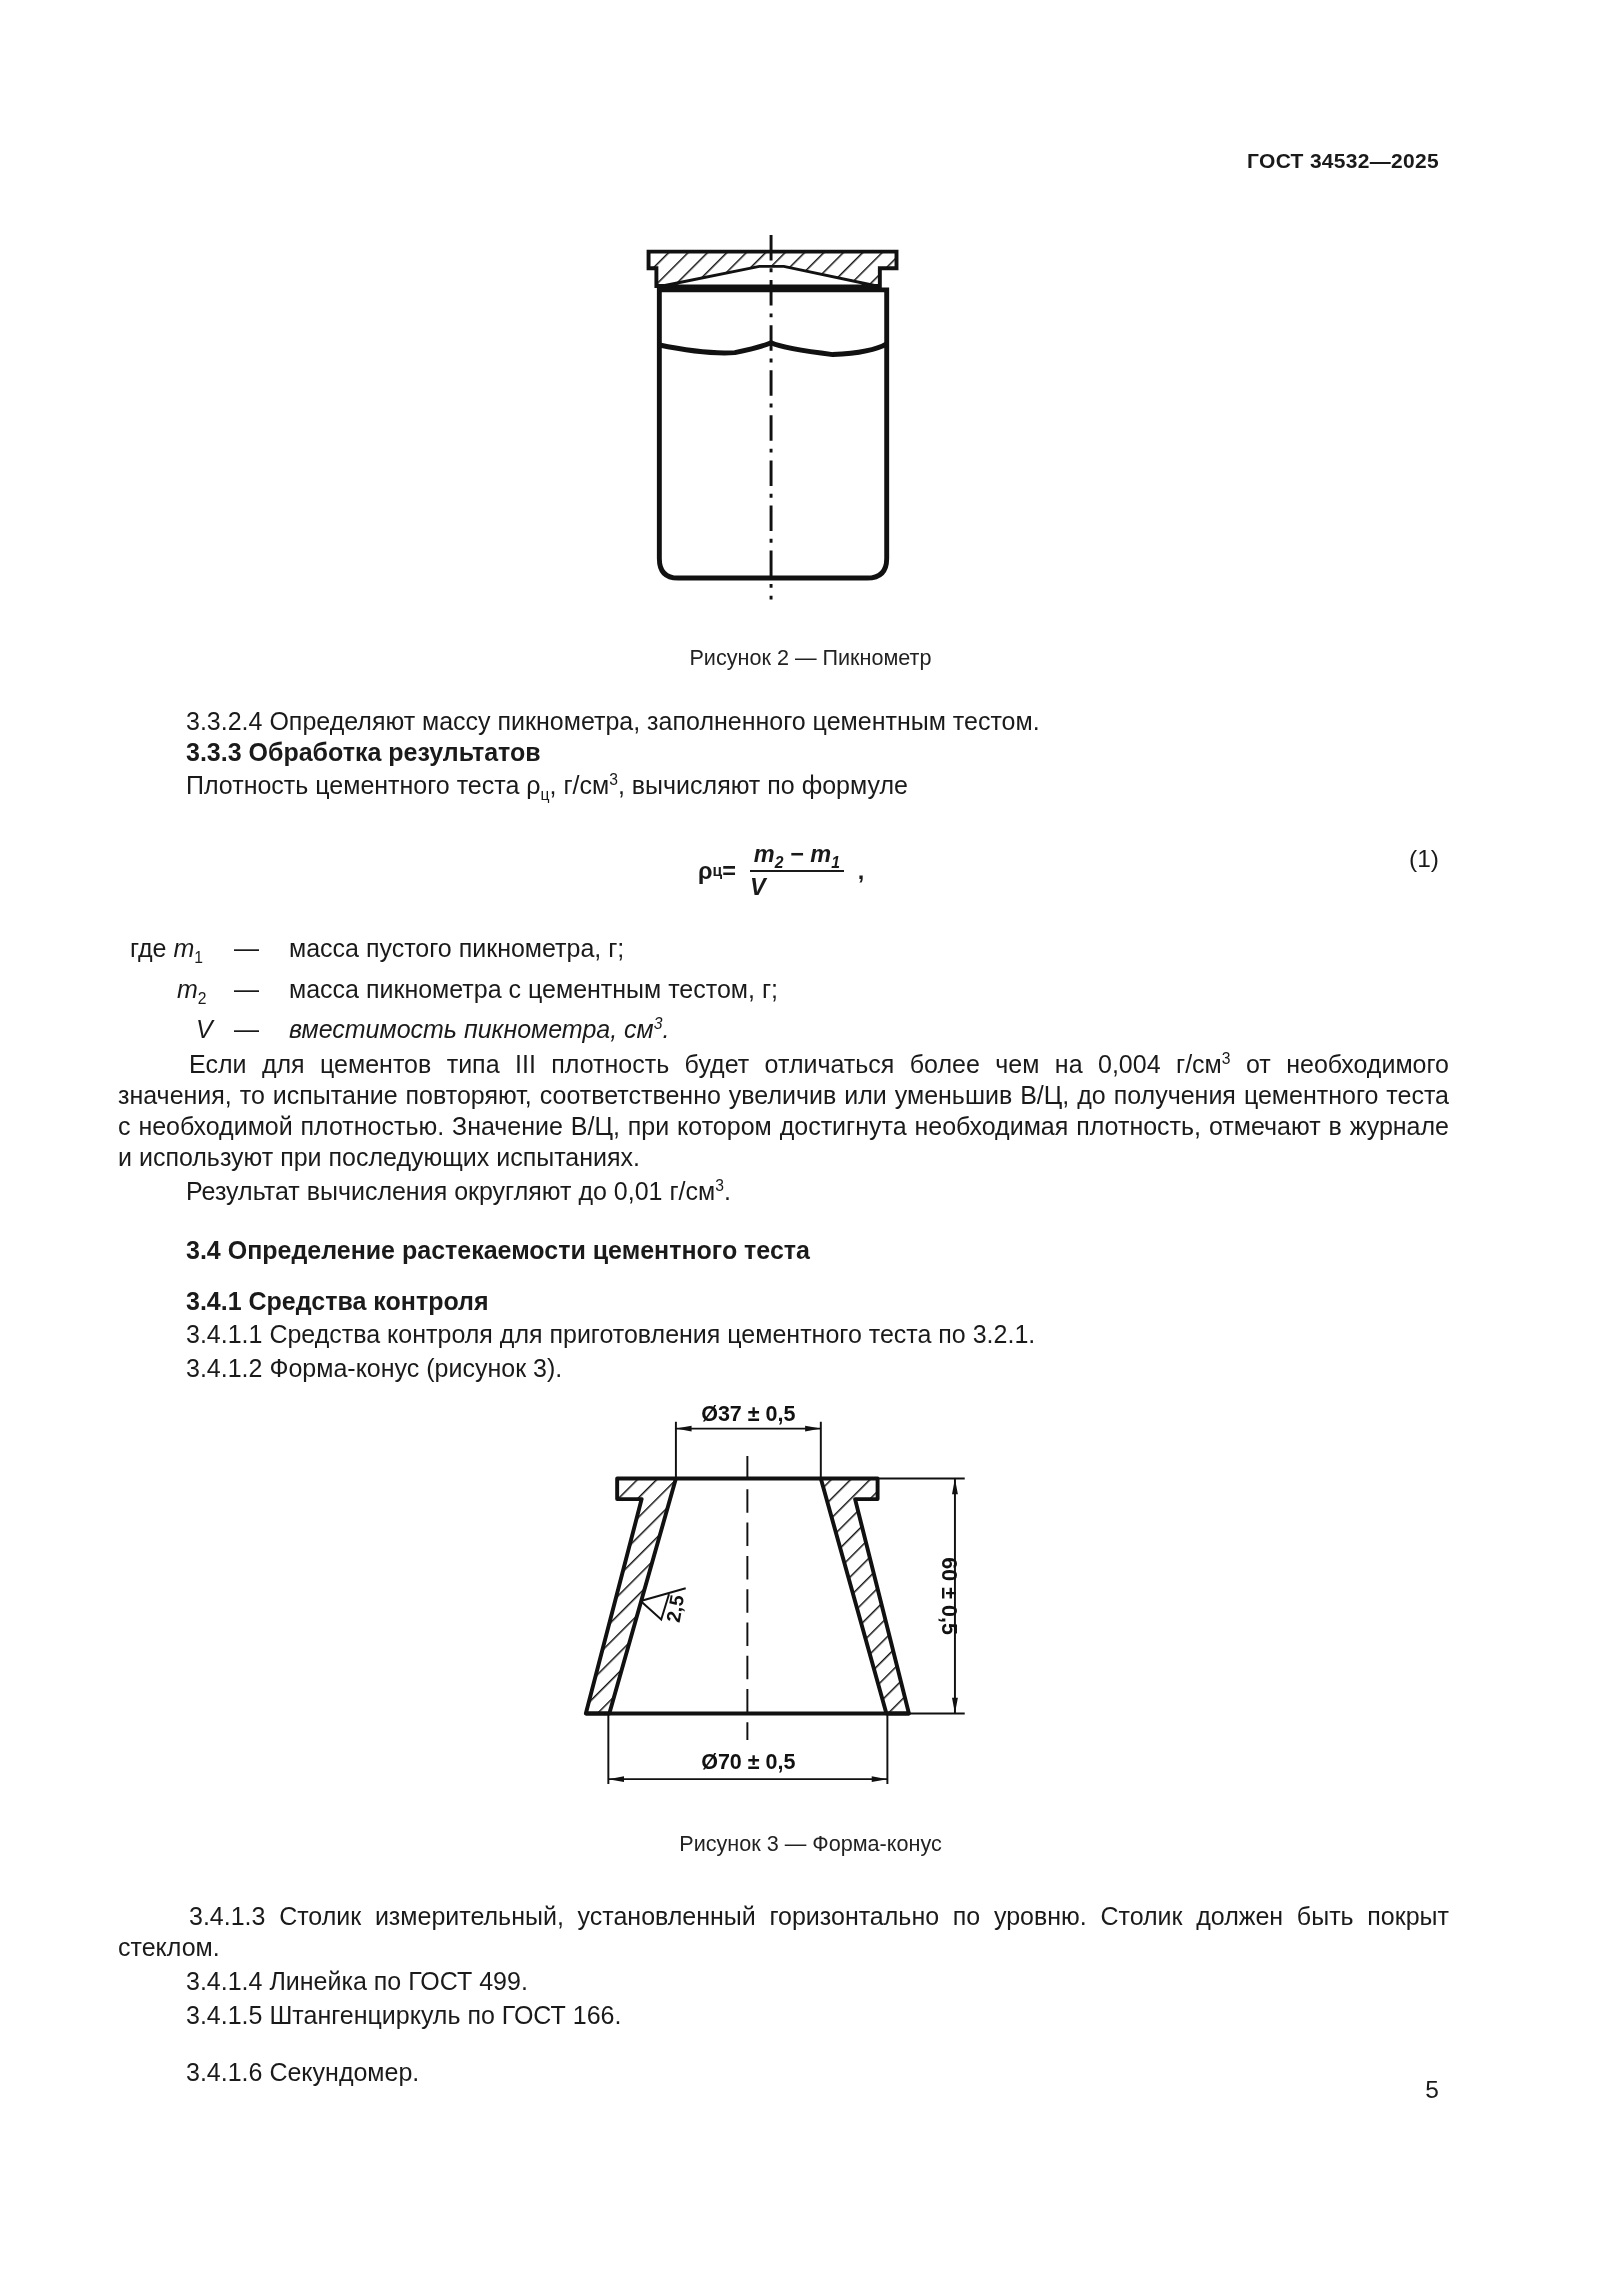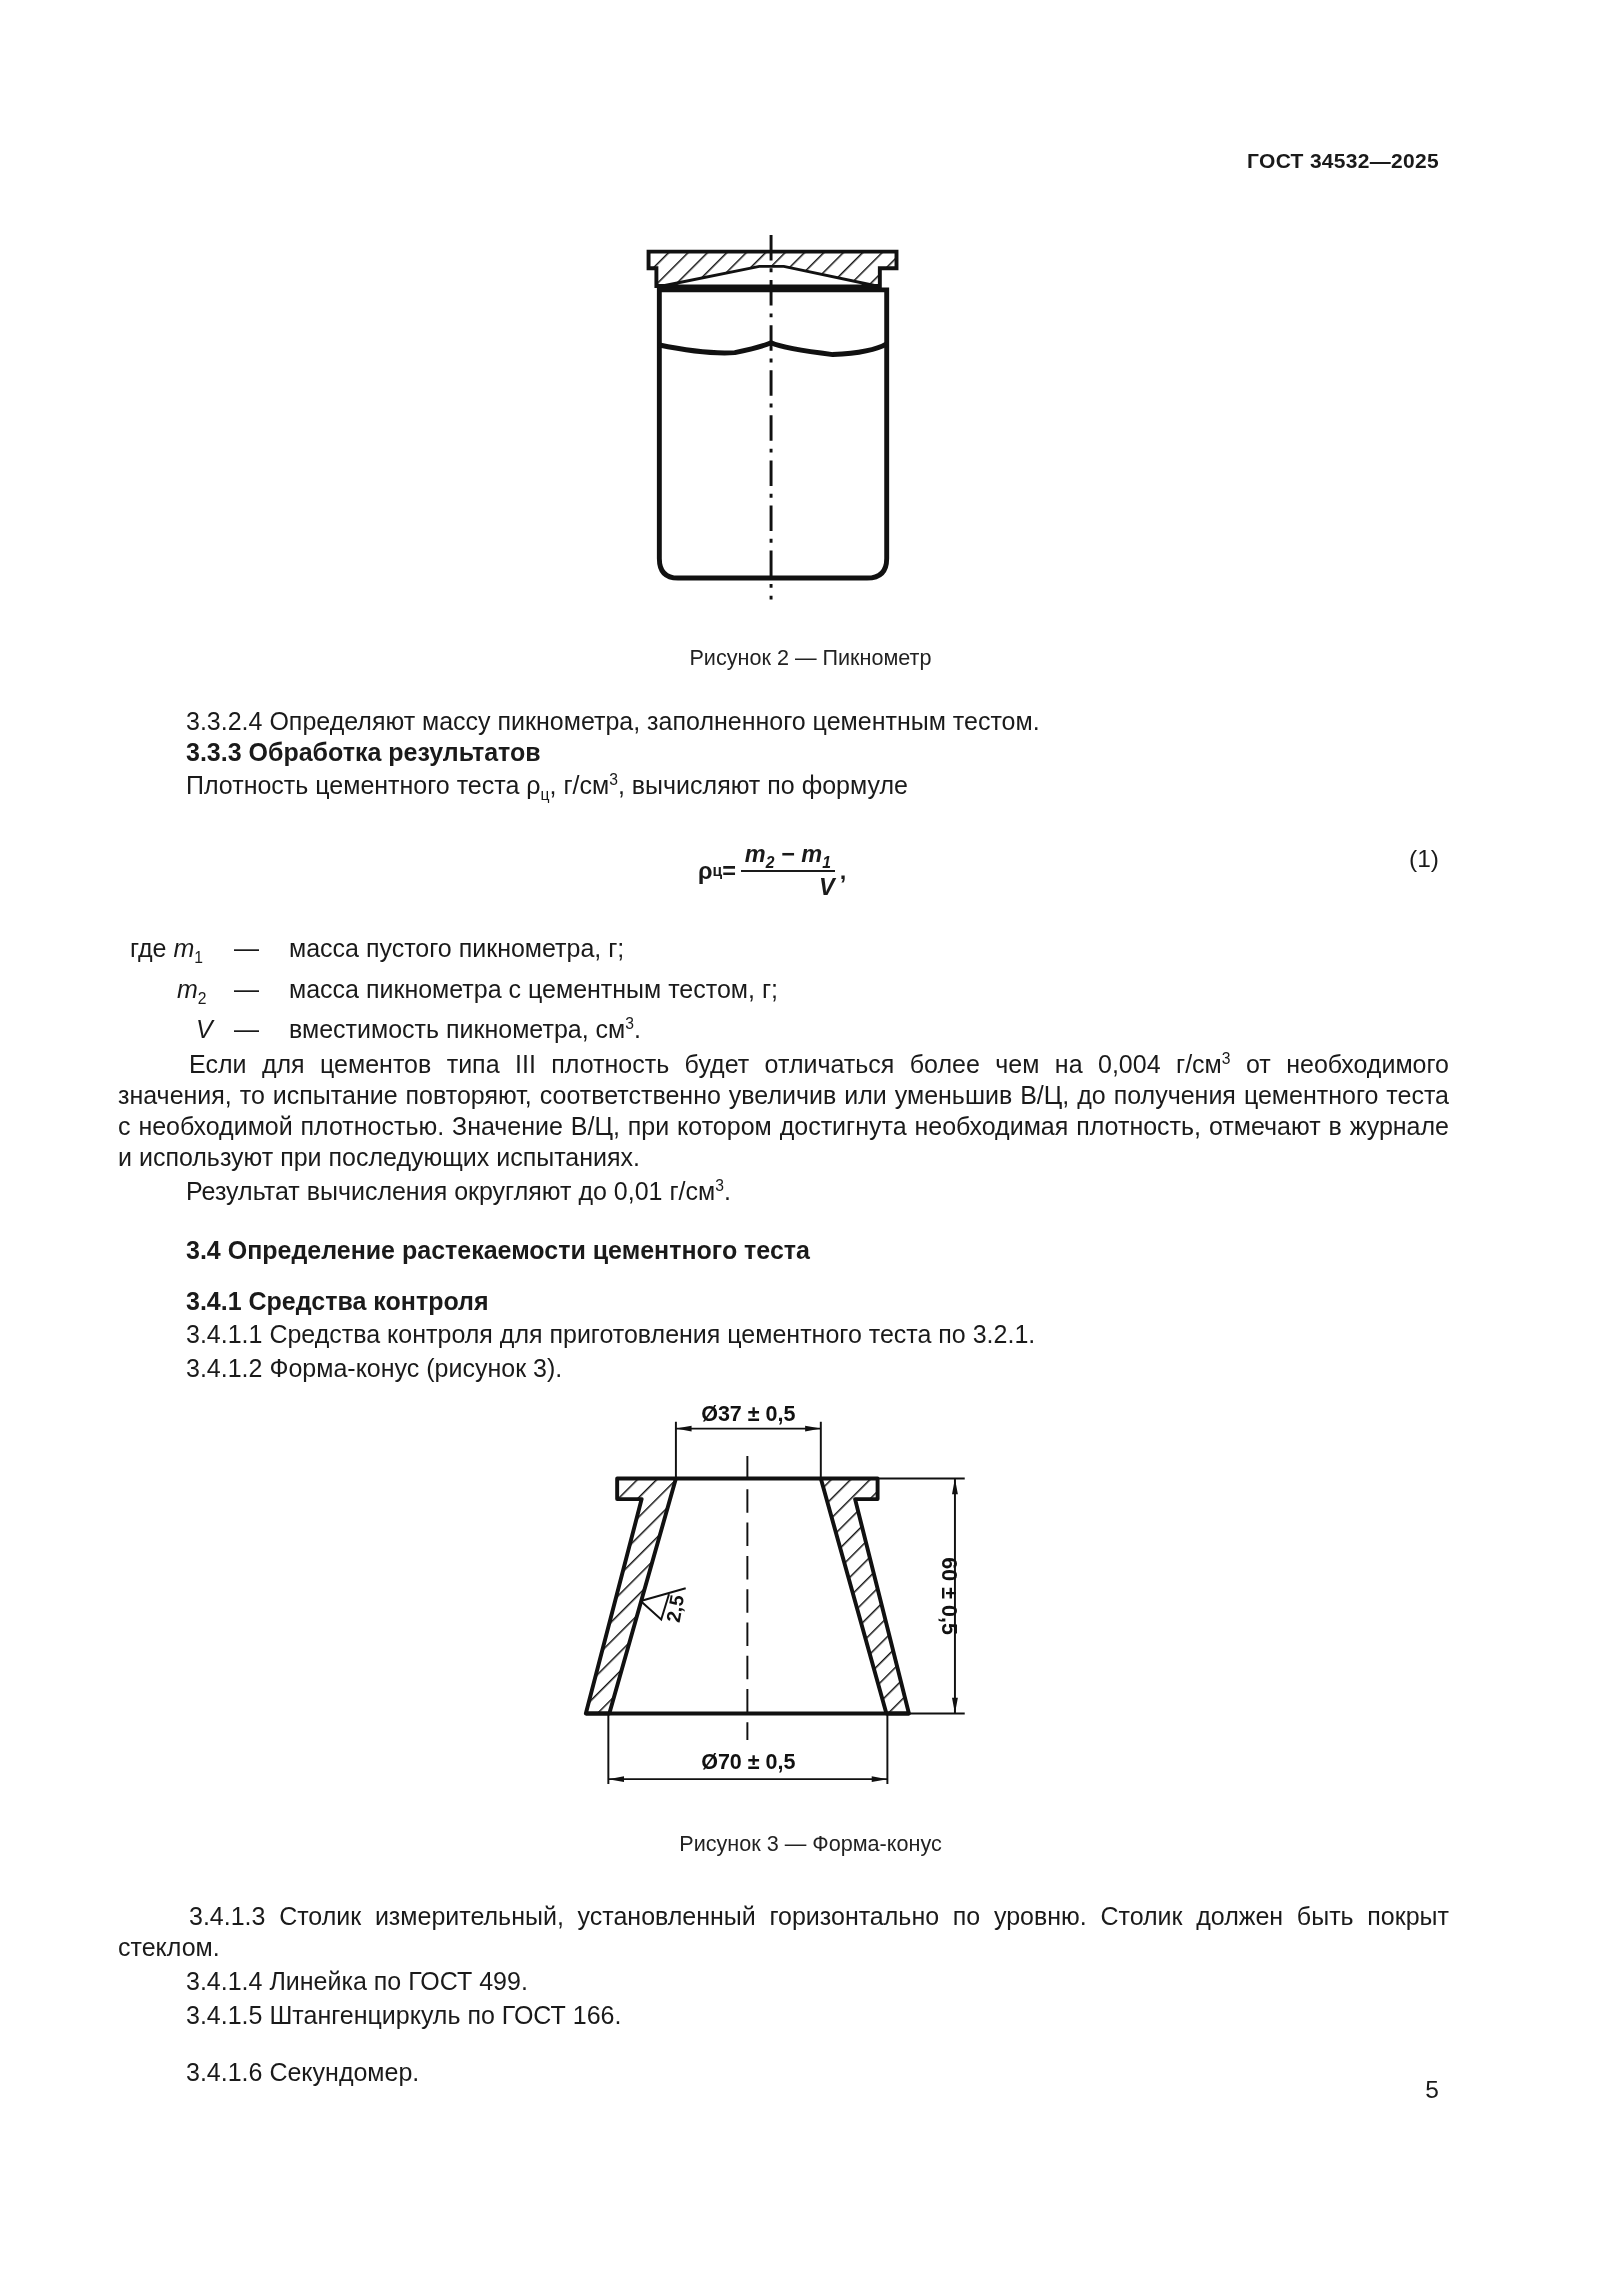--- a/index.html
+++ b/index.html
@@ -9,21 +9,21 @@
   .header { right:182px; top:149px; font-size:21px; font-weight:bold; letter-spacing:0.3px; }
   .caption { font-size:21.6px; color:#222; text-align:center; width:1621px; left:0; }
   .txt { font-size:25px; line-height:31px; white-space:nowrap; }
   .b { font-weight:bold; }
   .para { left:118px; width:1331px; font-size:25px; line-height:31px; text-align:justify; }
   .para .ind { display:inline-block; width:71px; }
   sup { font-size:15.7px; line-height:0; vertical-align:super; }
   sub { font-size:15.7px; line-height:0; vertical-align:sub; }
   i { font-style:italic; }
   .formula { left:698px; top:841px; font-size:23.5px; font-weight:bold; display:flex; align-items:center; }
-  .frac { display:inline-flex; flex-direction:column; align-items:flex-end; margin:0 5px; }
+  .frac { display:inline-flex; flex-direction:column; align-items:flex-start; margin:0 14px; }
   .frac .num { border-bottom:2px solid #1a1a1a; padding:0 3.9px 2px; font-style:italic; }
   .frac .den { font-style:italic; padding-top:2px; }
   .eqno { right:182px; top:845px; font-size:24.5px; }
   .where-row { position:absolute; font-size:25px; white-space:nowrap; }
   .pagenum { right:182px; top:2076px; font-size:24.5px; }
 </style>
 </head>
 <body>
 
 <div class="abs header">ГОСТ 34532—2025</div>
@@ -68,21 +68,21 @@
   <span style="position:absolute;left:159px;">масса пустого пикнометра, г;</span>
 </div>
 <div class="where-row" style="left:177px;top:975px;">
   <i>m</i><sub>2</sub>
   <span style="position:absolute;left:57px;">—</span>
   <span style="position:absolute;left:112px;">масса пикнометра с цементным тестом, г;</span>
 </div>
 <div class="where-row" style="left:196px;top:1015px;">
   <i>V</i>
   <span style="position:absolute;left:38px;">—</span>
-  <span style="position:absolute;left:93px;"><span>вместимость пикнометра, см</span><sup>3</sup><span>.</span></span>
+  <span style="position:absolute;left:93px;font-style:italic;"><span>вместимость пикнометра, см</span><sup>3</sup><span>.</span></span>
 </div>
 
 <div class="abs para" style="top:1049px;"><span class="ind"></span><span>Если для цементов типа III плотность будет отличаться более чем на 0,004 г/см</span><sup>3</sup><span> от необходимого значения, то испытание повторяют, соответственно увеличив или уменьшив В/Ц, до получения цементного теста с необходимой плотностью. Значение В/Ц, при котором достигнута необходимая плотность, отмечают в журнале и используют при последующих испытаниях.</span></div>
 <div class="abs txt" style="left:186px;top:1176px;"><span>Результат вычисления округляют до 0,01 г/см</span><sup>3</sup><span>.</span></div>
 
 <div class="abs txt b" style="left:186px;top:1235px;">3.4 Определение растекаемости цементного теста</div>
 <div class="abs txt b" style="left:186px;top:1286px;">3.4.1 Средства контроля</div>
 <div class="abs txt" style="left:186px;top:1319px;">3.4.1.1 Средства контроля для приготовления цементного теста по 3.2.1.</div>
 <div class="abs txt" style="left:186px;top:1353px;">3.4.1.2 Форма-конус (рисунок 3).</div>
 

